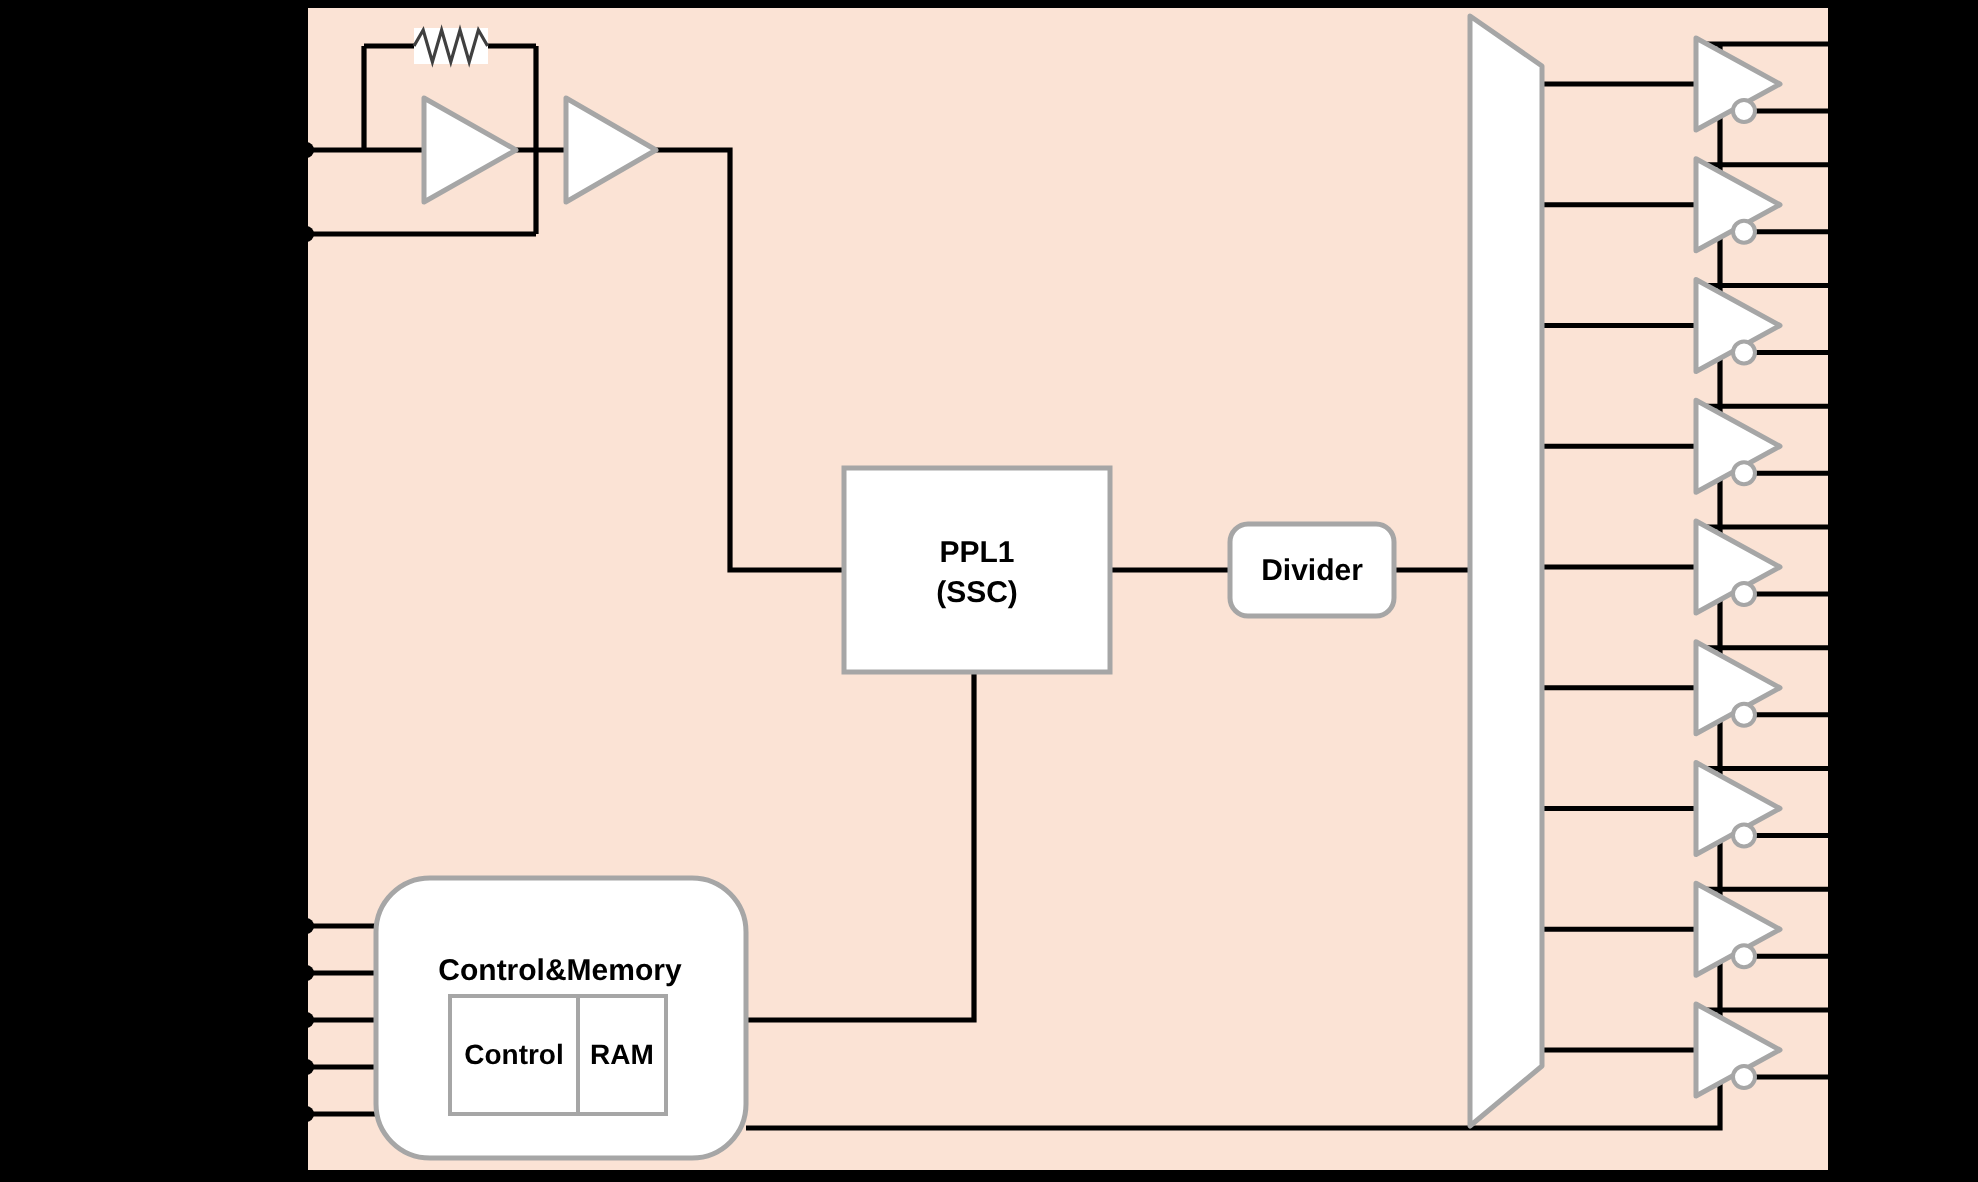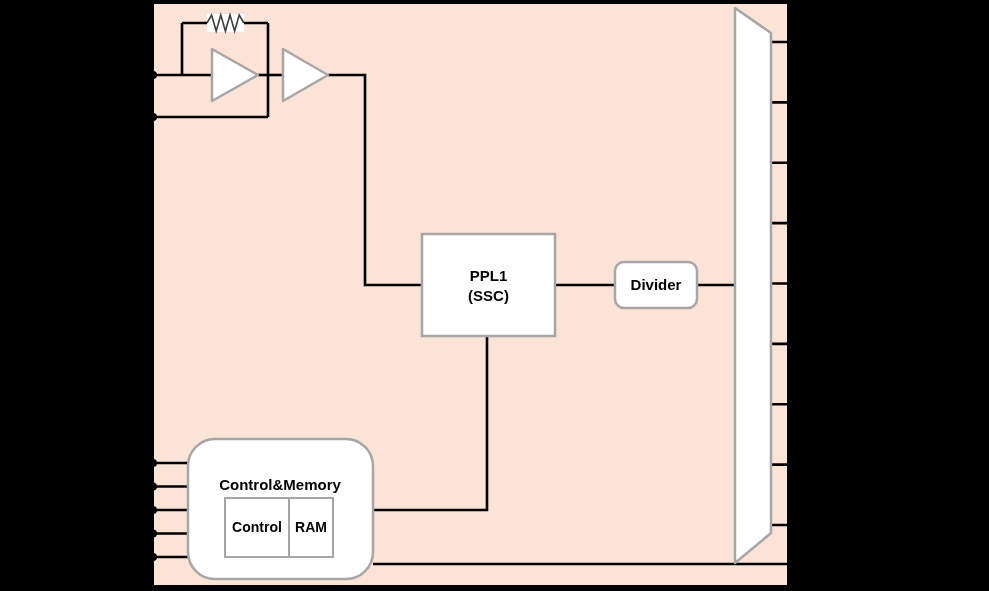--- a/index.html
+++ b/index.html
@@ -1,16 +1,16 @@
 <!DOCTYPE html>
 <html><head>
 <meta charset="utf-8">
 <style>
   html,body{margin:0;padding:0;background:#000;}
-  .stage{position:relative;width:787px;height:591px;background:#8b5cf6;overflow:hidden;
+  .stage{position:relative;width:989px;height:591px;background:#8b5cf6;overflow:hidden;
          font-family:"Liberation Sans",sans-serif;}
   svg{display:block;}
   text{font-family:"Liberation Sans",sans-serif;font-weight:bold;fill:#000;}
   .block-label{font-size:15px;}
   .small-label{font-size:14px;}
 </style>
 </head>
 <body>
 
 <div class="stage">

